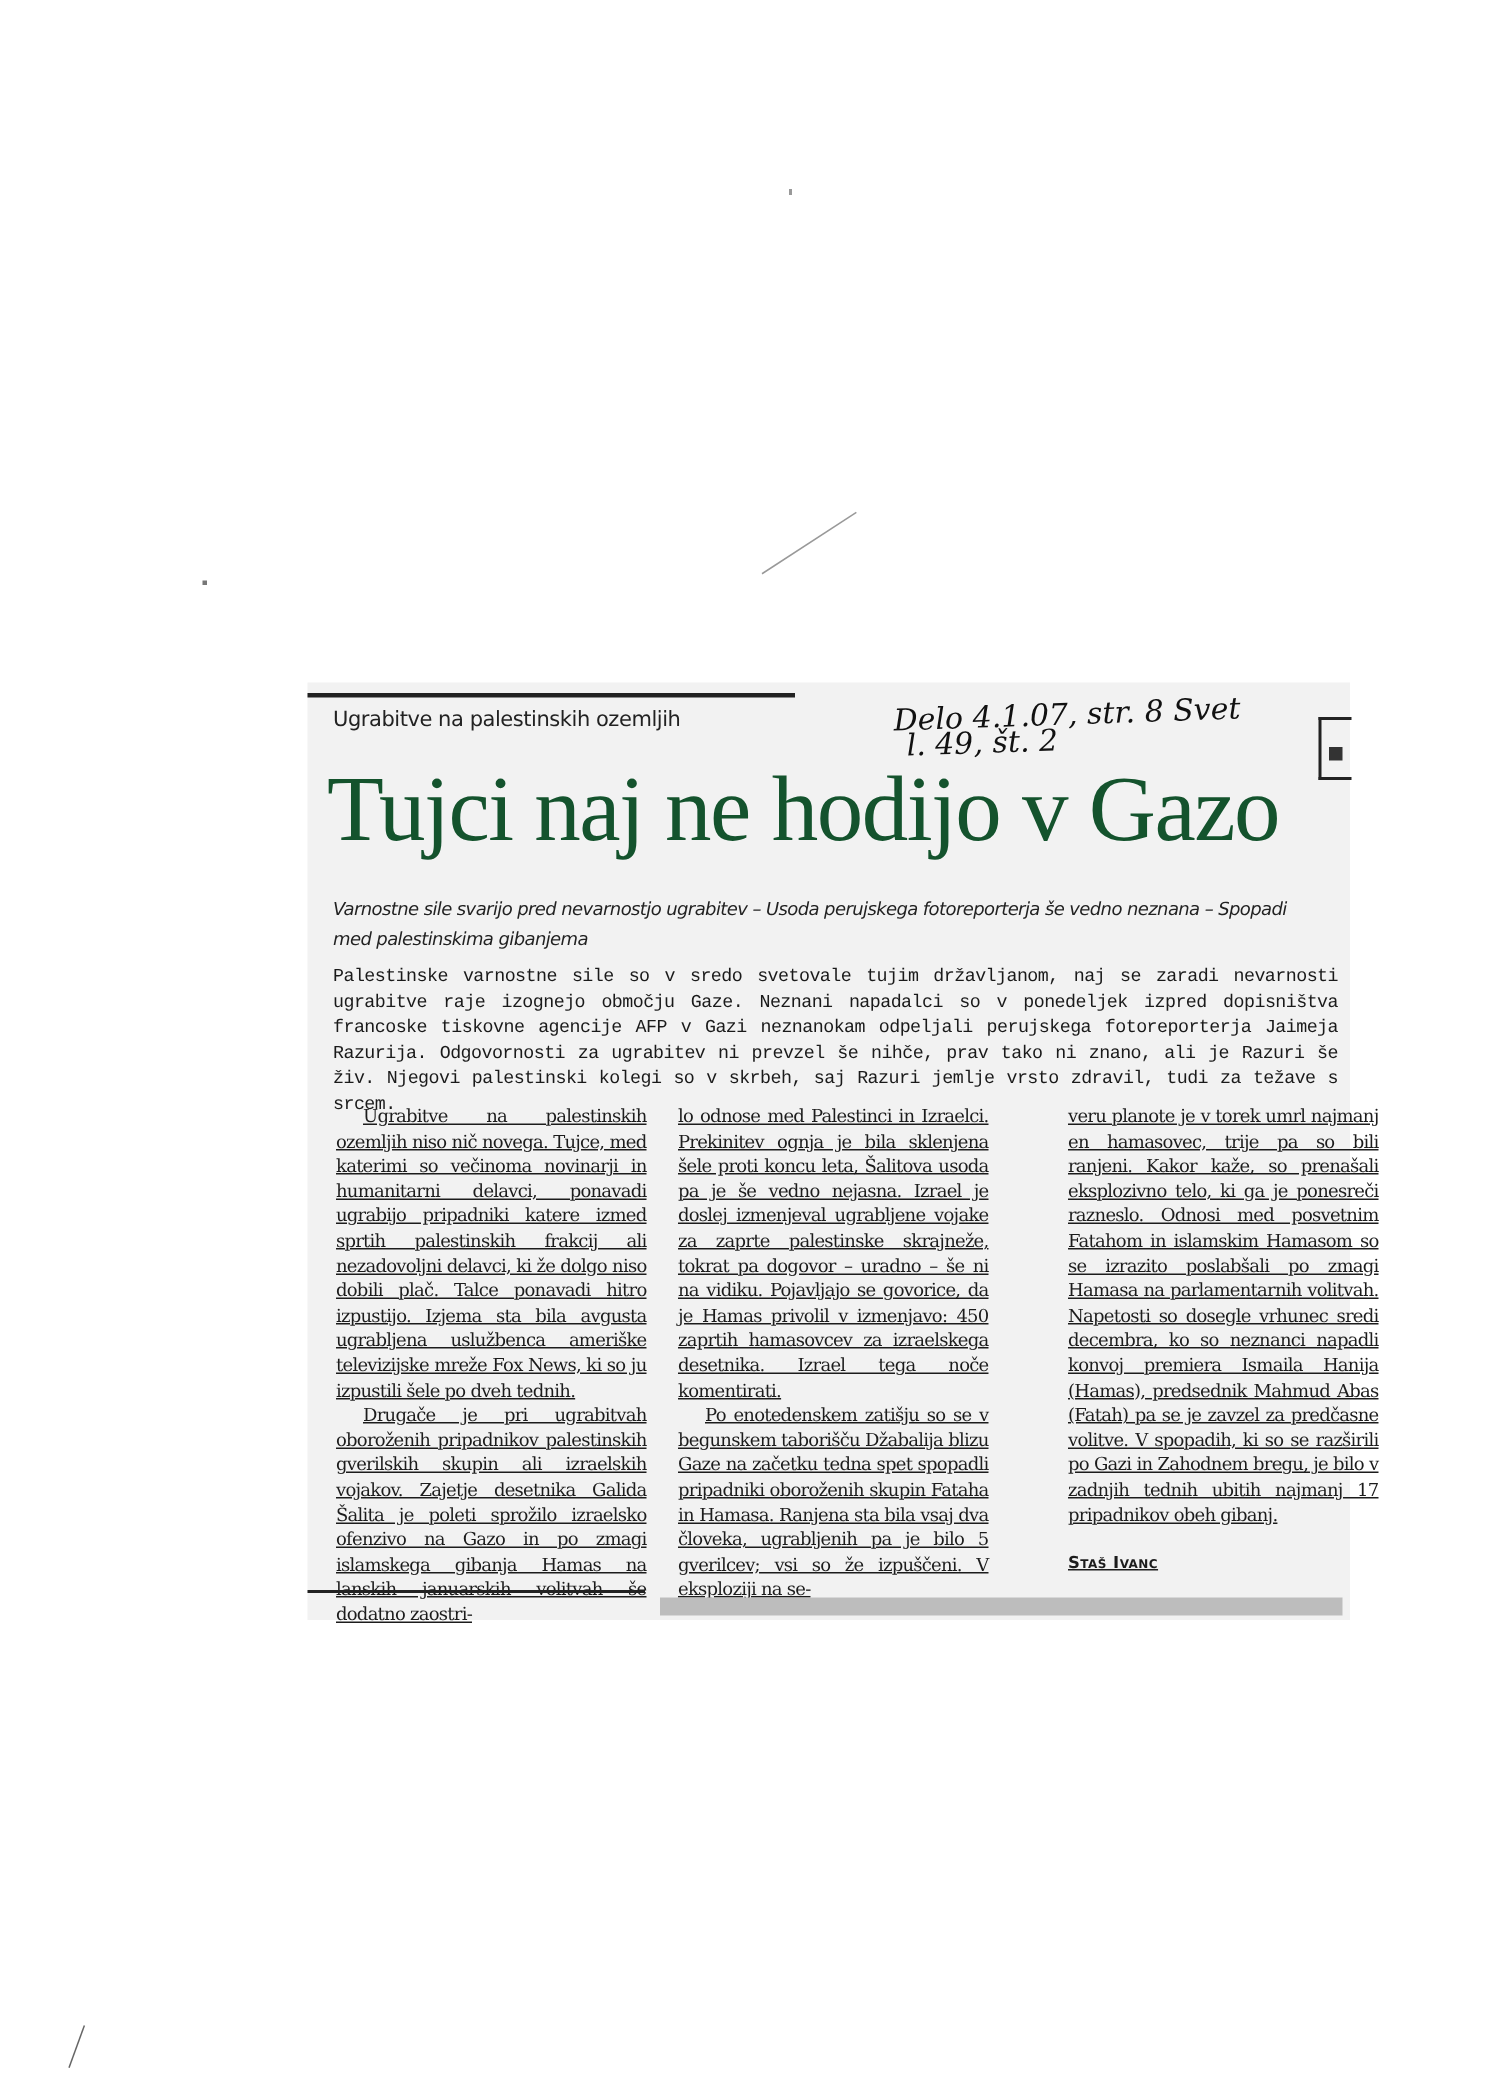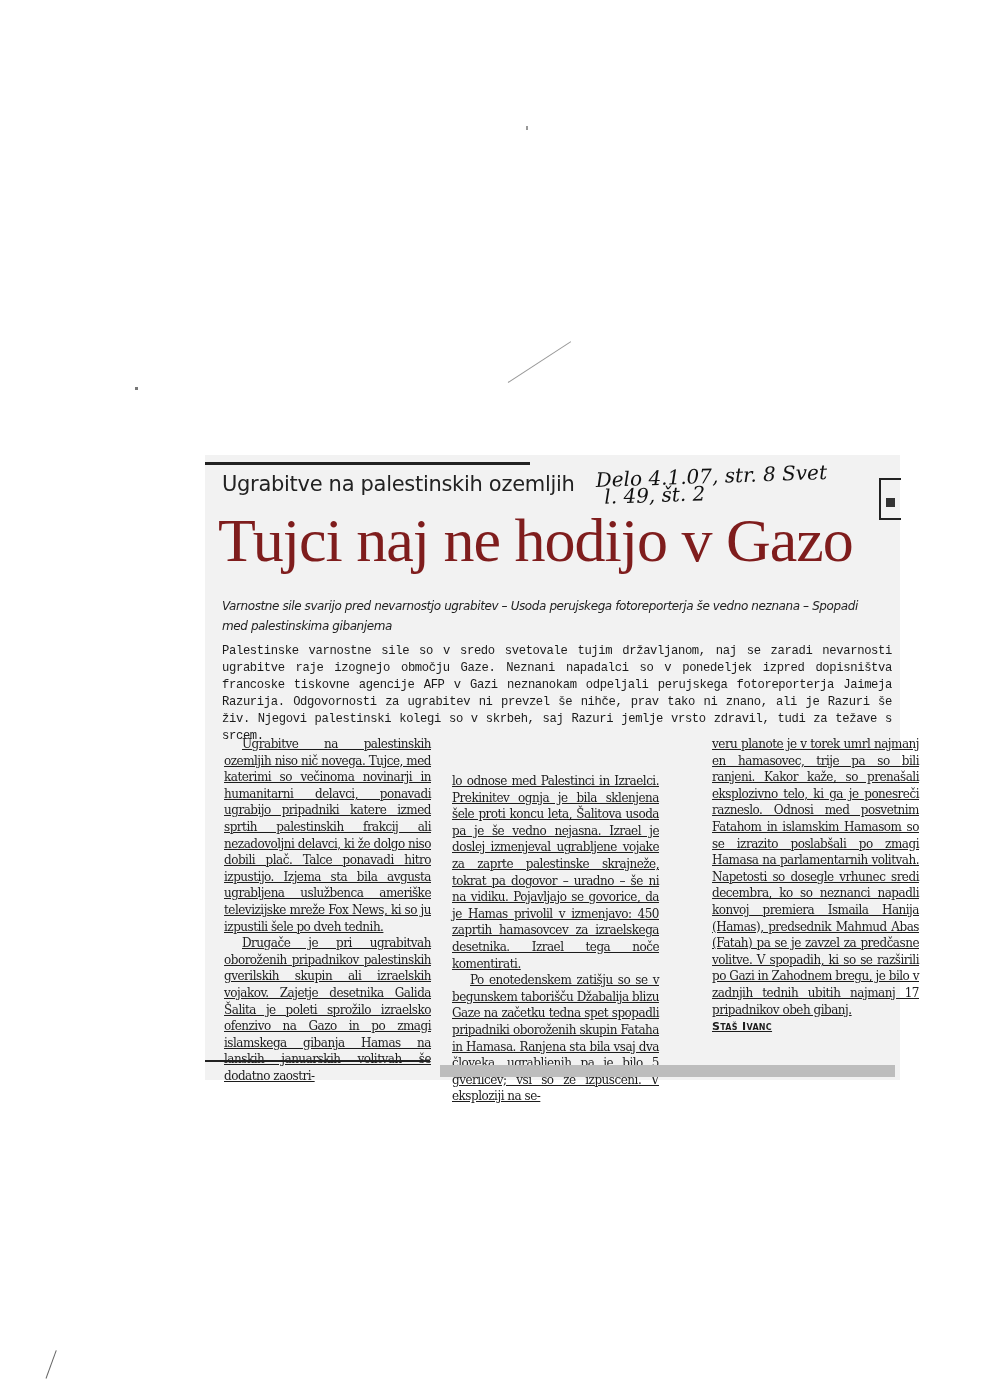--- a/index.html
+++ b/index.html
@@ -8,57 +8,57 @@
     font-family: "DejaVu Serif", serif; color: #1a1a1a;
   }
   .clipping {
     position: absolute; left: 205px; top: 455px; width: 695px; height: 625px;
     background: #f2f2f2;
   }
   .scan-mark { position: absolute; background: #bbb; }
   .top-rule { position: absolute; left: 205px; top: 462px; width: 325px; height: 3px; background: #222; }
   .kicker {
     position: absolute; left: 222px; top: 472px; font-family: "DejaVu Sans", sans-serif;
-    font-size: 21px; color: #222; letter-spacing: -0.3px;
+    font-size: 14px; color: #222; letter-spacing: -0.3px;
   }
   .annotation {
     position: absolute; left: 596px; top: 468px; font-family: "DejaVu Serif", serif; font-style: italic;
     font-size: 20px; line-height: 17px; color: #111; transform: rotate(-2deg);
   }
   .annotation .line2 { display: block; padding-left: 8px; }
   .corner-box {
     position: absolute; left: 879px; top: 478px; width: 20px; height: 38px; border: 2px solid #222; border-right: none;
   }
   .corner-box .sq { position: absolute; left: 5px; top: 18px; width: 9px; height: 9px; background: #333; }
   .headline {
     position: absolute; left: 218px; top: 505px; font-family: "Liberation Serif", serif;
-    font-size: 62px; line-height: 70px; color: #7f1d1d; letter-spacing: -1px; white-space: nowrap;
+    font-size: 62px; line-height: 70px; color: #14532d; letter-spacing: -1px; white-space: nowrap;
   }
   .subhead {
     position: absolute; left: 222px; top: 596px; width: 660px; font-family: "DejaVu Sans", sans-serif;
     font-style: italic; font-size: 12px; line-height: 20px; color: #222; letter-spacing: -0.4px;
   }
   .lead {
     position: absolute; left: 222px; top: 643px; width: 670px; font-family: Liberation Mono, monospace;
     font-size: 12.2px; line-height: 17px; color: #1a1a1a; text-align: justify; letter-spacing: -0.35px;
   }
   .col {
     position: absolute; top: 736px; width: 207px; font-family: "DejaVu Serif", serif;
     font-size: 12px; line-height: 16.6px; color: #1c1c1c; text-align: justify; letter-spacing: -0.5px;
     hyphens: manual;
     text-decoration: underline;
   }
   .col p { margin: 0; text-indent: 18px; }
   .col p.cont { text-indent: 0; }
   .col1 { left: 224px; }
-  .col2 { left: 452px; margin-top: 37px; }
+  .col2 { left: 452px; }
   .col3 { left: 712px; }
   .byline {
     font-family: "DejaVu Sans", sans-serif; font-weight: bold; font-size: 11px; letter-spacing: 0.3px;
-    font-variant: small-caps; margin-top: 1px; display: block;
+    font-variant: small-caps; margin-top: 16px; display: block;
   }
   .bottom-rule { position: absolute; left: 205px; top: 1060px; width: 225px; height: 2px; background: #222; }
   .bottom-gray { position: absolute; left: 440px; top: 1065px; width: 455px; height: 12px; background: #bdbdbd; }
   .stroke { position: absolute; height: 1px; background: #999; transform-origin: left center; }
 </style>
 </head>
 <body>
 
 <div class="stroke" style="left:508px; top:382px; width:75px; transform:rotate(-33deg);"></div>
 <div class="scan-mark" style="left:135px; top:387px; width:3px; height:3px; background:#777;"></div>

